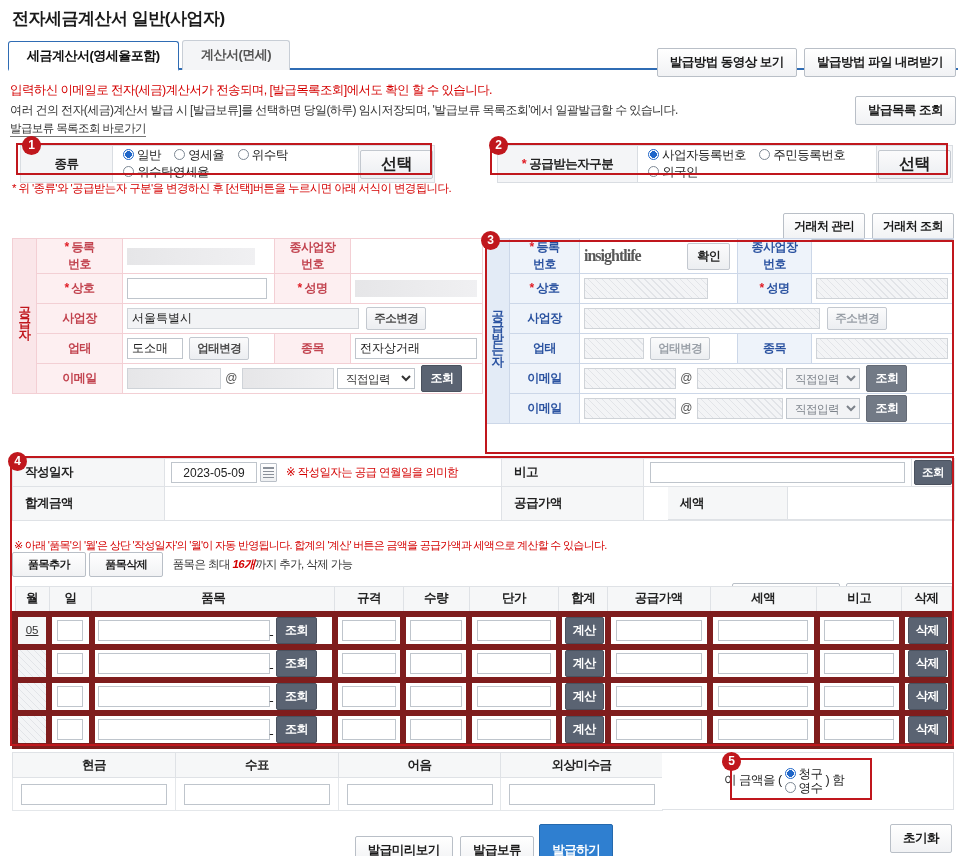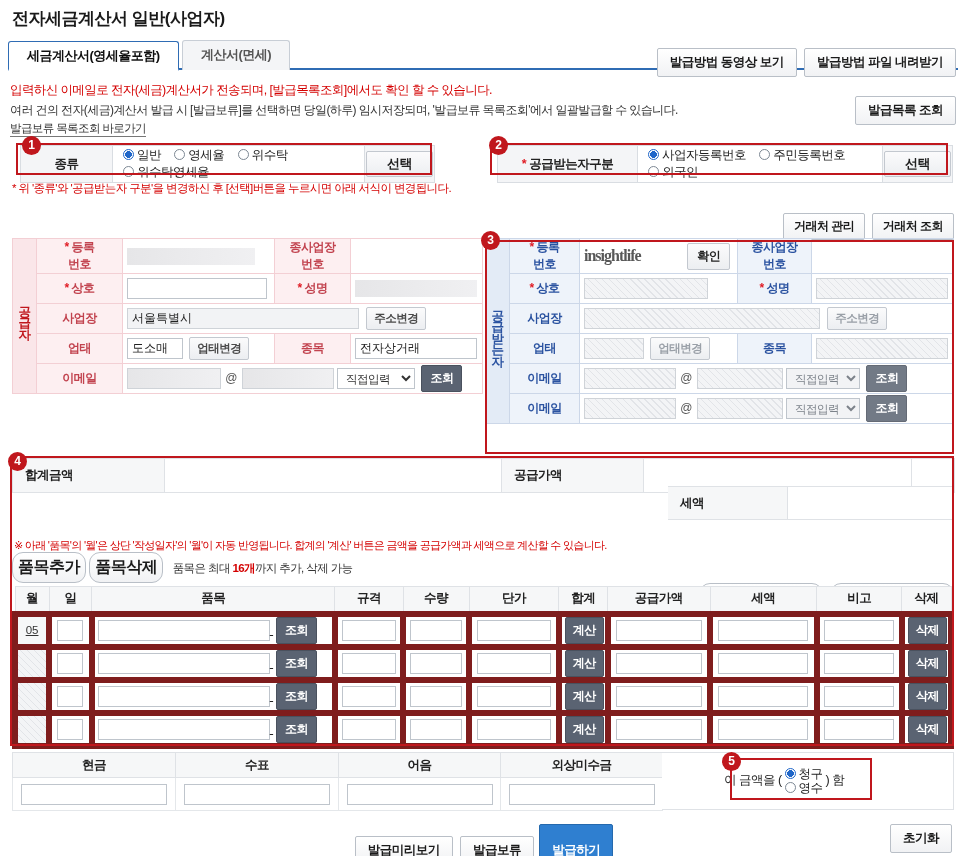--- a/index.html
+++ b/index.html
@@ -105,21 +105,21 @@
   }
   .recv-tbl td { border:1px solid #d9dde2; height:28px; }
   .radio-cell { padding-left:10px; }
   .radio-opt { display:inline-block; margin-right:10px; font-size:12.5px; letter-spacing:-0.5px; white-space:nowrap; }
   .rb {
     display:inline-block; width:11px; height:11px; border-radius:50%;
     border:1px solid #7d8894; background:#fff; vertical-align:-1px; margin-right:3px;
   }
   .rb.on { border:1px solid #1f66c9; background: radial-gradient(circle, #1f66c9 0 3.2px, #fff 3.6px 100%); }
   .sel-cell { width:56px; text-align:center; background:#f4f5f7; }
-  .sel-cell .btn-soft { padding:3px 20px; font-size:13px; color:#222;text-align:center; }
+  .sel-cell .btn-soft { padding:3px 20px; font-size:16px; color:#222;text-align:center; }
 
   .type-note { margin: 6px 0 0 12px; color:#d40000; font-size:11.5px; letter-spacing:-0.6px; }
 
   
   .vendor-btns { position:absolute; right:12px; top:213px; }
   .vendor-btns .btn { margin-left:3px; padding:4px 10px; font-size:12px; }
 
   
   .parties { position:absolute; left:12px; top:238px; width:942px; }
   .ptbl { border-collapse:collapse; table-layout:fixed; }
@@ -186,23 +186,23 @@
     border-radius:1px; cursor:pointer;
   }
   .cal:before { content:""; position:absolute; left:2px; right:2px; top:3px; height:1.5px; background:#8a9099; }
   .cal:after { content:""; position:absolute; left:2px; right:2px; top:7px; bottom:3px;
     background-image: repeating-linear-gradient(#8a9099 0 1px, transparent 1px 3px); }
   .dnote { color:#d40000; font-size:11.5px; letter-spacing:-0.6px; }
 
   
   .iguide { position:absolute; left:14px; top:538px; color:#d40000; font-size:11px; letter-spacing:-0.7px; }
   .ibar { position:absolute; left:12px; top:552px; width:942px; height:26px; }
-  .ibar .btn { padding:4px 5px; font-size:16px;border-radius:11px; }
+  .ibar .btn { padding:4px 15px; font-size:11px; }
   .ibar .txt { font-size:11.5px; color:#333; letter-spacing:-0.6px; margin-left:6px; }
-  .ibar .txt b { color:#d40000; }
+  .ibar .txt b { color:#d40000;font-style:italic; }
   .ibar .right { position:absolute; right:0; top:0; }
   .ibar .right .btn { margin-left:3px;margin-top:31px; }
 
   
   .itbl {
     position:absolute; left:12px; top:586px; width:942px;
     border-collapse:collapse; table-layout:fixed; background:#fff;
   }
   .itbl th {
     background:#f6f7f8; border:1px solid #dfe2e6; height:27px;
@@ -464,20 +464,35 @@
 <div class="dsec">
   <table class="dtbl">
     <colgroup>
         <col style="width:152px">
         <col style="width:337px">
         <col style="width:142px">
         <col style="width:268px">
         <col style="width:43px">
       </colgroup>
     <tbody>
+        <tr>
+      <td class="k">작성일자</td>
+      <td>
+        <input class="inp" style="width: 86px; text-align: center;" value="2023-05-09">
+        <span class="cal"></span>
+        <span class="dnote" style="margin-left:5px">※ 작성일자는 공급 연월일을 의미함</span>
+      </td>
+      <td class="k">비고</td>
+      <td>
+        <input class="inp" style="width: 100%;" value="">
+      </td>
+      <td style="padding:0;text-align:center;border-left:none">
+        <span class="btn-gray" style="padding:4px 7px;font-size:11.5px">조회</span>
+      </td>
+    </tr>
     <tr>
       <td class="k" style="height:34px">합계금액</td>
       <td></td>
       <td class="k">공급가액</td>
       <td></td>
       <td></td>
     </tr>
   </tbody>
     </table>
 </div>

